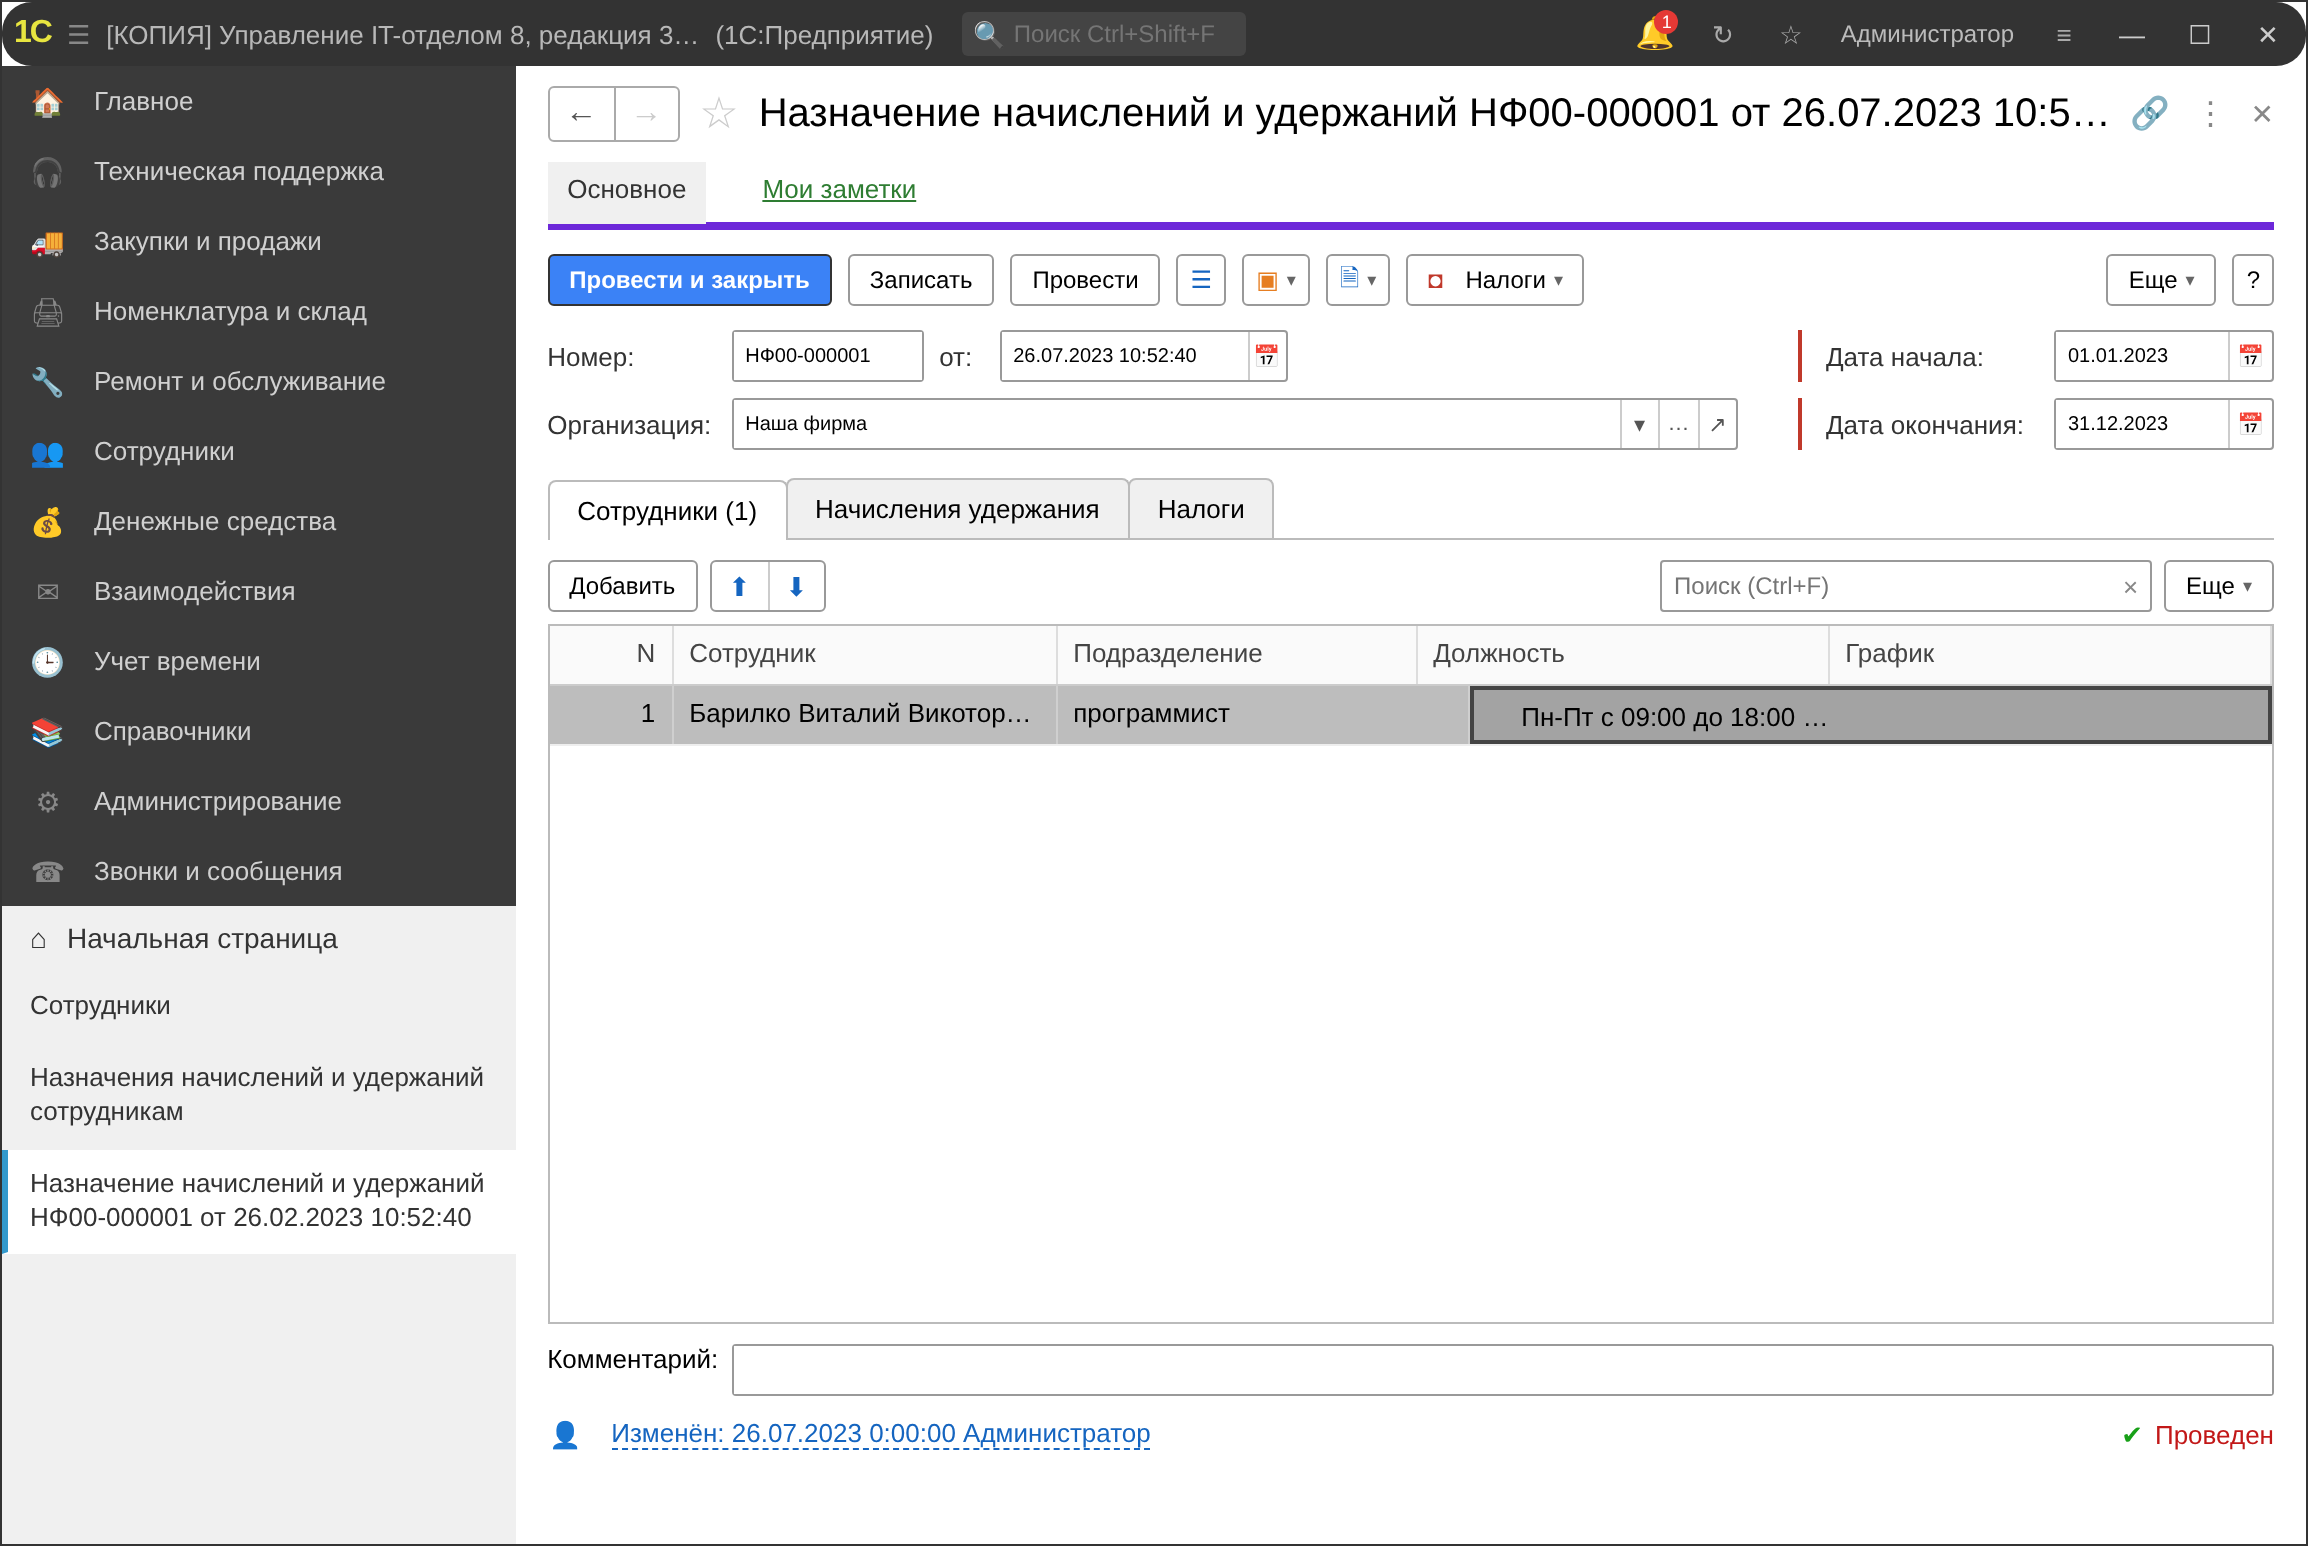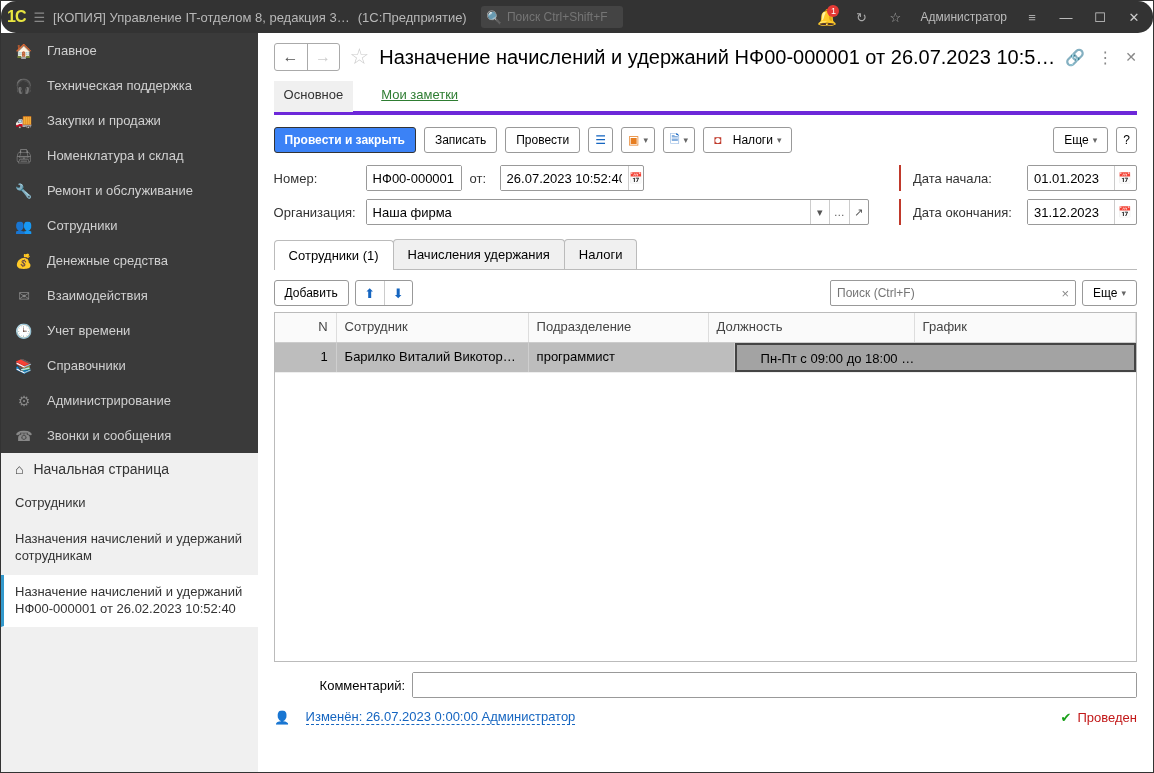--- a/index.html
+++ b/index.html
@@ -60,21 +60,21 @@
   .btn .caret { font-size:9px; color:#666;}
   .tb-spacer { flex:1;}
 
   
   .form-grid { display:flex; gap:30px; margin-bottom:8px; align-items:center;}
   .form-left { flex:1; display:flex; flex-direction:column; gap:8px;}
   .form-right { display:flex; flex-direction:column; gap:8px;}
   .frow { display:flex; align-items:center; gap:8px;}
   .frow label { color:#333; font-size:13px; min-width:84px;}
   .inp-group { display:flex; border:1px solid #999; border-radius:2px; height:26px; background:#fff; align-items:center;}
-  .inp-group input { border:none; height:24px; padding:0 6px; font-size:13px; outline:none; min-width:0;}
+  .inp-group input { border:none; height:24px; padding:0 6px; font-size:10px; outline:none; min-width:0;}
   .inp-group .gbtn { width:22px; height:24px; border-left:1px solid #ccc; display:flex; align-items:center; justify-content:center; cursor:pointer; font-size:11px; color:#555;}
   .inp-num { width:96px;}
   .inp-date { width:144px;}
   .inp-date2 { width:86px;}
   .inp-org { flex:1;}
   .inp-org input { width:100%;}
   .form-right .frow { border-left:2px solid #c0392b; padding-left:12px;}
   .form-right label { min-width:106px;}
 
   
@@ -101,21 +101,21 @@
   .grid-row { display:flex; height:30px; border-bottom:1px solid #eee; background:#bdbdbd;}
   .grid-row div { padding:6px 8px; border-right:1px solid #cfcfcf; font-size:13px; white-space:nowrap; overflow:hidden; text-overflow:ellipsis;}
   .col-n { width:62px; text-align:right;}
   .col-emp { width:192px;}
   .col-dep { width:180px;}
   .col-pos { width:206px;}
   .col-sch { flex:1;}
   .grid-row .col-sch { border:2px solid #444; background:#a3a3a3;padding-left:24px;}
 
   
-  .comment-row { display:flex; align-items:center; gap:7px; margin-top:10px;margin-left:46px;}
+  .comment-row { display:flex; align-items:flex-start; gap:7px; margin-top:10px;}
   .comment-row .inp-group { flex:1;}
   .comment-row .inp-group input { width:100%;}
 
   .status-row { display:flex; align-items:center; margin-top:10px; gap:14px;}
   .status-row .u-ic { width:18px; height:18px; display:flex; align-items:center; justify-content:center; color:#1976d2;}
   .status-row a { color:#1565c0; border-bottom:1px dashed #1565c0; text-decoration:none; cursor:pointer;}
   .status-row .spacer { flex:1;}
   .status-row .status { color:#c21818; display:flex; gap:6px; align-items:center;}
   .status-row .status .ic { color:#18a018;}
 </style>

